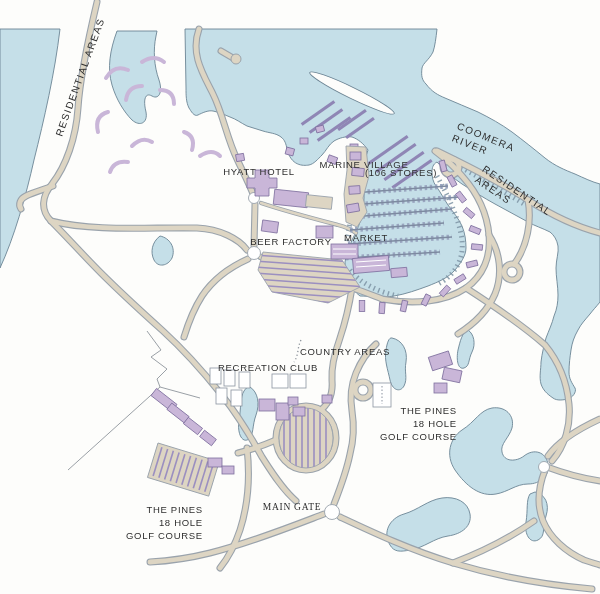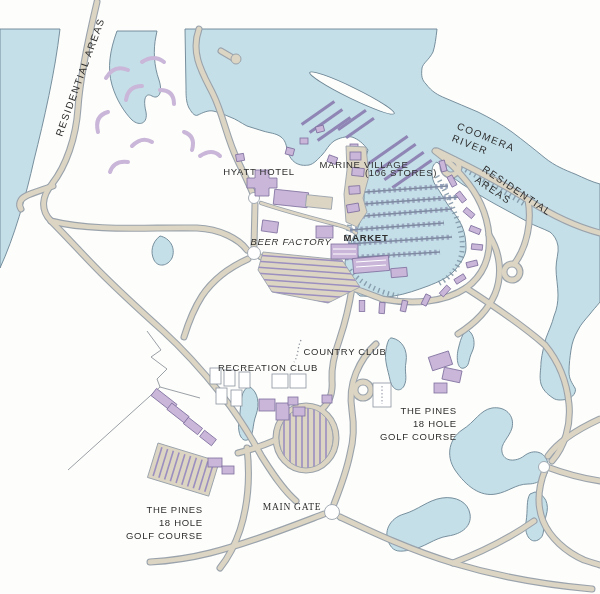--- a/index.html
+++ b/index.html
@@ -330,23 +330,23 @@
 
   <path class="dotted" d="M301,340 C297,348 299,355 294,362"></path>
 </svg>
 
   <div class="lbl rot" style="left:80px;top:77px;transform:translate(-50%,-50%) rotate(-70deg);">RESIDENTIAL AREAS</div>
   <div class="lbl rot" style="left:501px;top:150px;transform:translate(-50%,-50%) rotate(22deg);">COOMERA RIVER</div>
   <div class="lbl rot" style="left:515px;top:197px;transform:translate(-50%,-50%) rotate(34deg);">RESIDENTIAL AREAS</div>
   <div class="lbl" style="left:259px;top:171px;text-align:right;">HYATT HOTEL</div>
   <div class="lbl" style="left:364px;top:164px;">MARINE VILLAGE</div>
   <div class="lbl" style="left:365px;top:172px;margin-left:36px;">(106 STORES)</div>
-  <div class="lbl" style="left:291px;top:241px;font-style:italic;">BEER FACTORY</div>
-  <div class="lbl" style="left:366px;top:237px;font-weight:bold;">MARKET</div>
-  <div class="lbl" style="left:345px;top:351px;">COUNTRY CLUB</div>
+  <div class="lbl" style="left:291px;top:241px;">BEER FACTORY</div>
+  <div class="lbl" style="left:366px;top:237px;">MARKET</div>
+  <div class="lbl" style="left:345px;top:351px;">COUNTRY AREAS</div>
   <div class="lbl" style="left:268px;top:367px;text-align:center;">RECREATION CLUB</div>
   <div class="lbl block" style="left:380px;top:404px;">THE PINES
 18 HOLE
 GOLF COURSE</div>
   <div class="lbl block" style="left:126px;top:503px;">THE PINES
 18 HOLE
 GOLF COURSE</div>
   <div class="lbl" style="left:292px;top:507px;font-family:Liberation Serif, serif;">MAIN GATE</div>
 </div>
 

